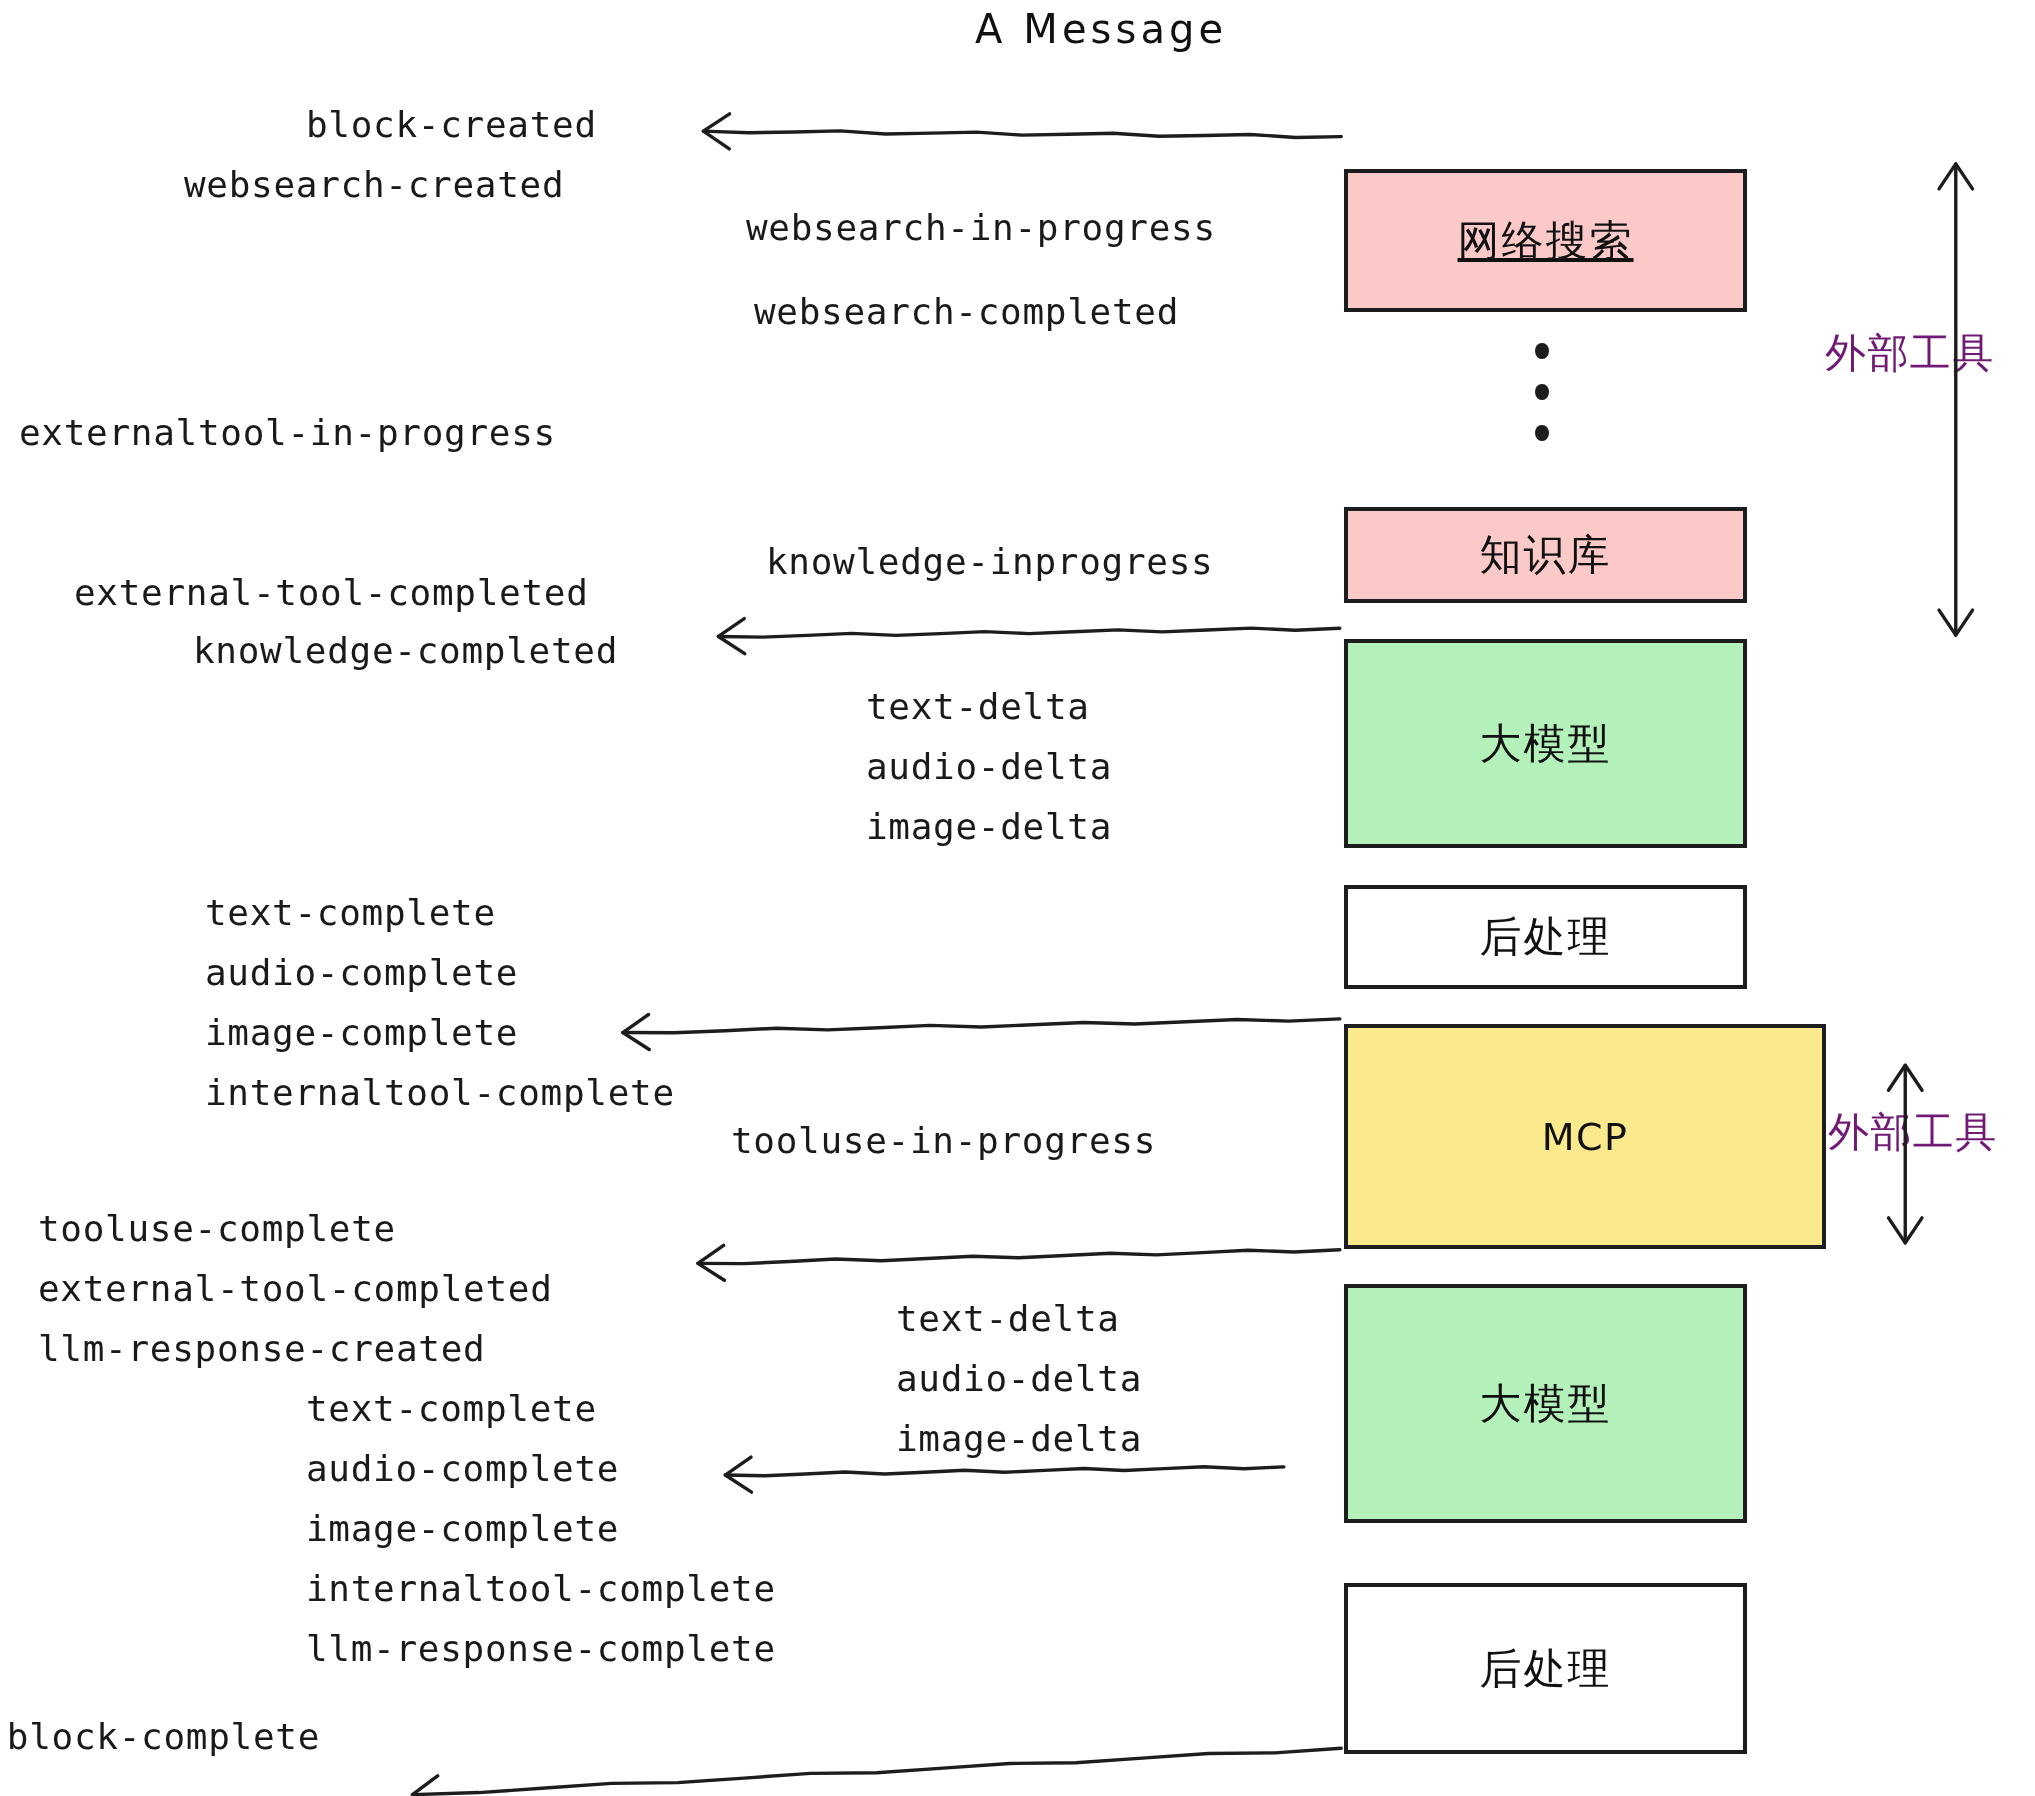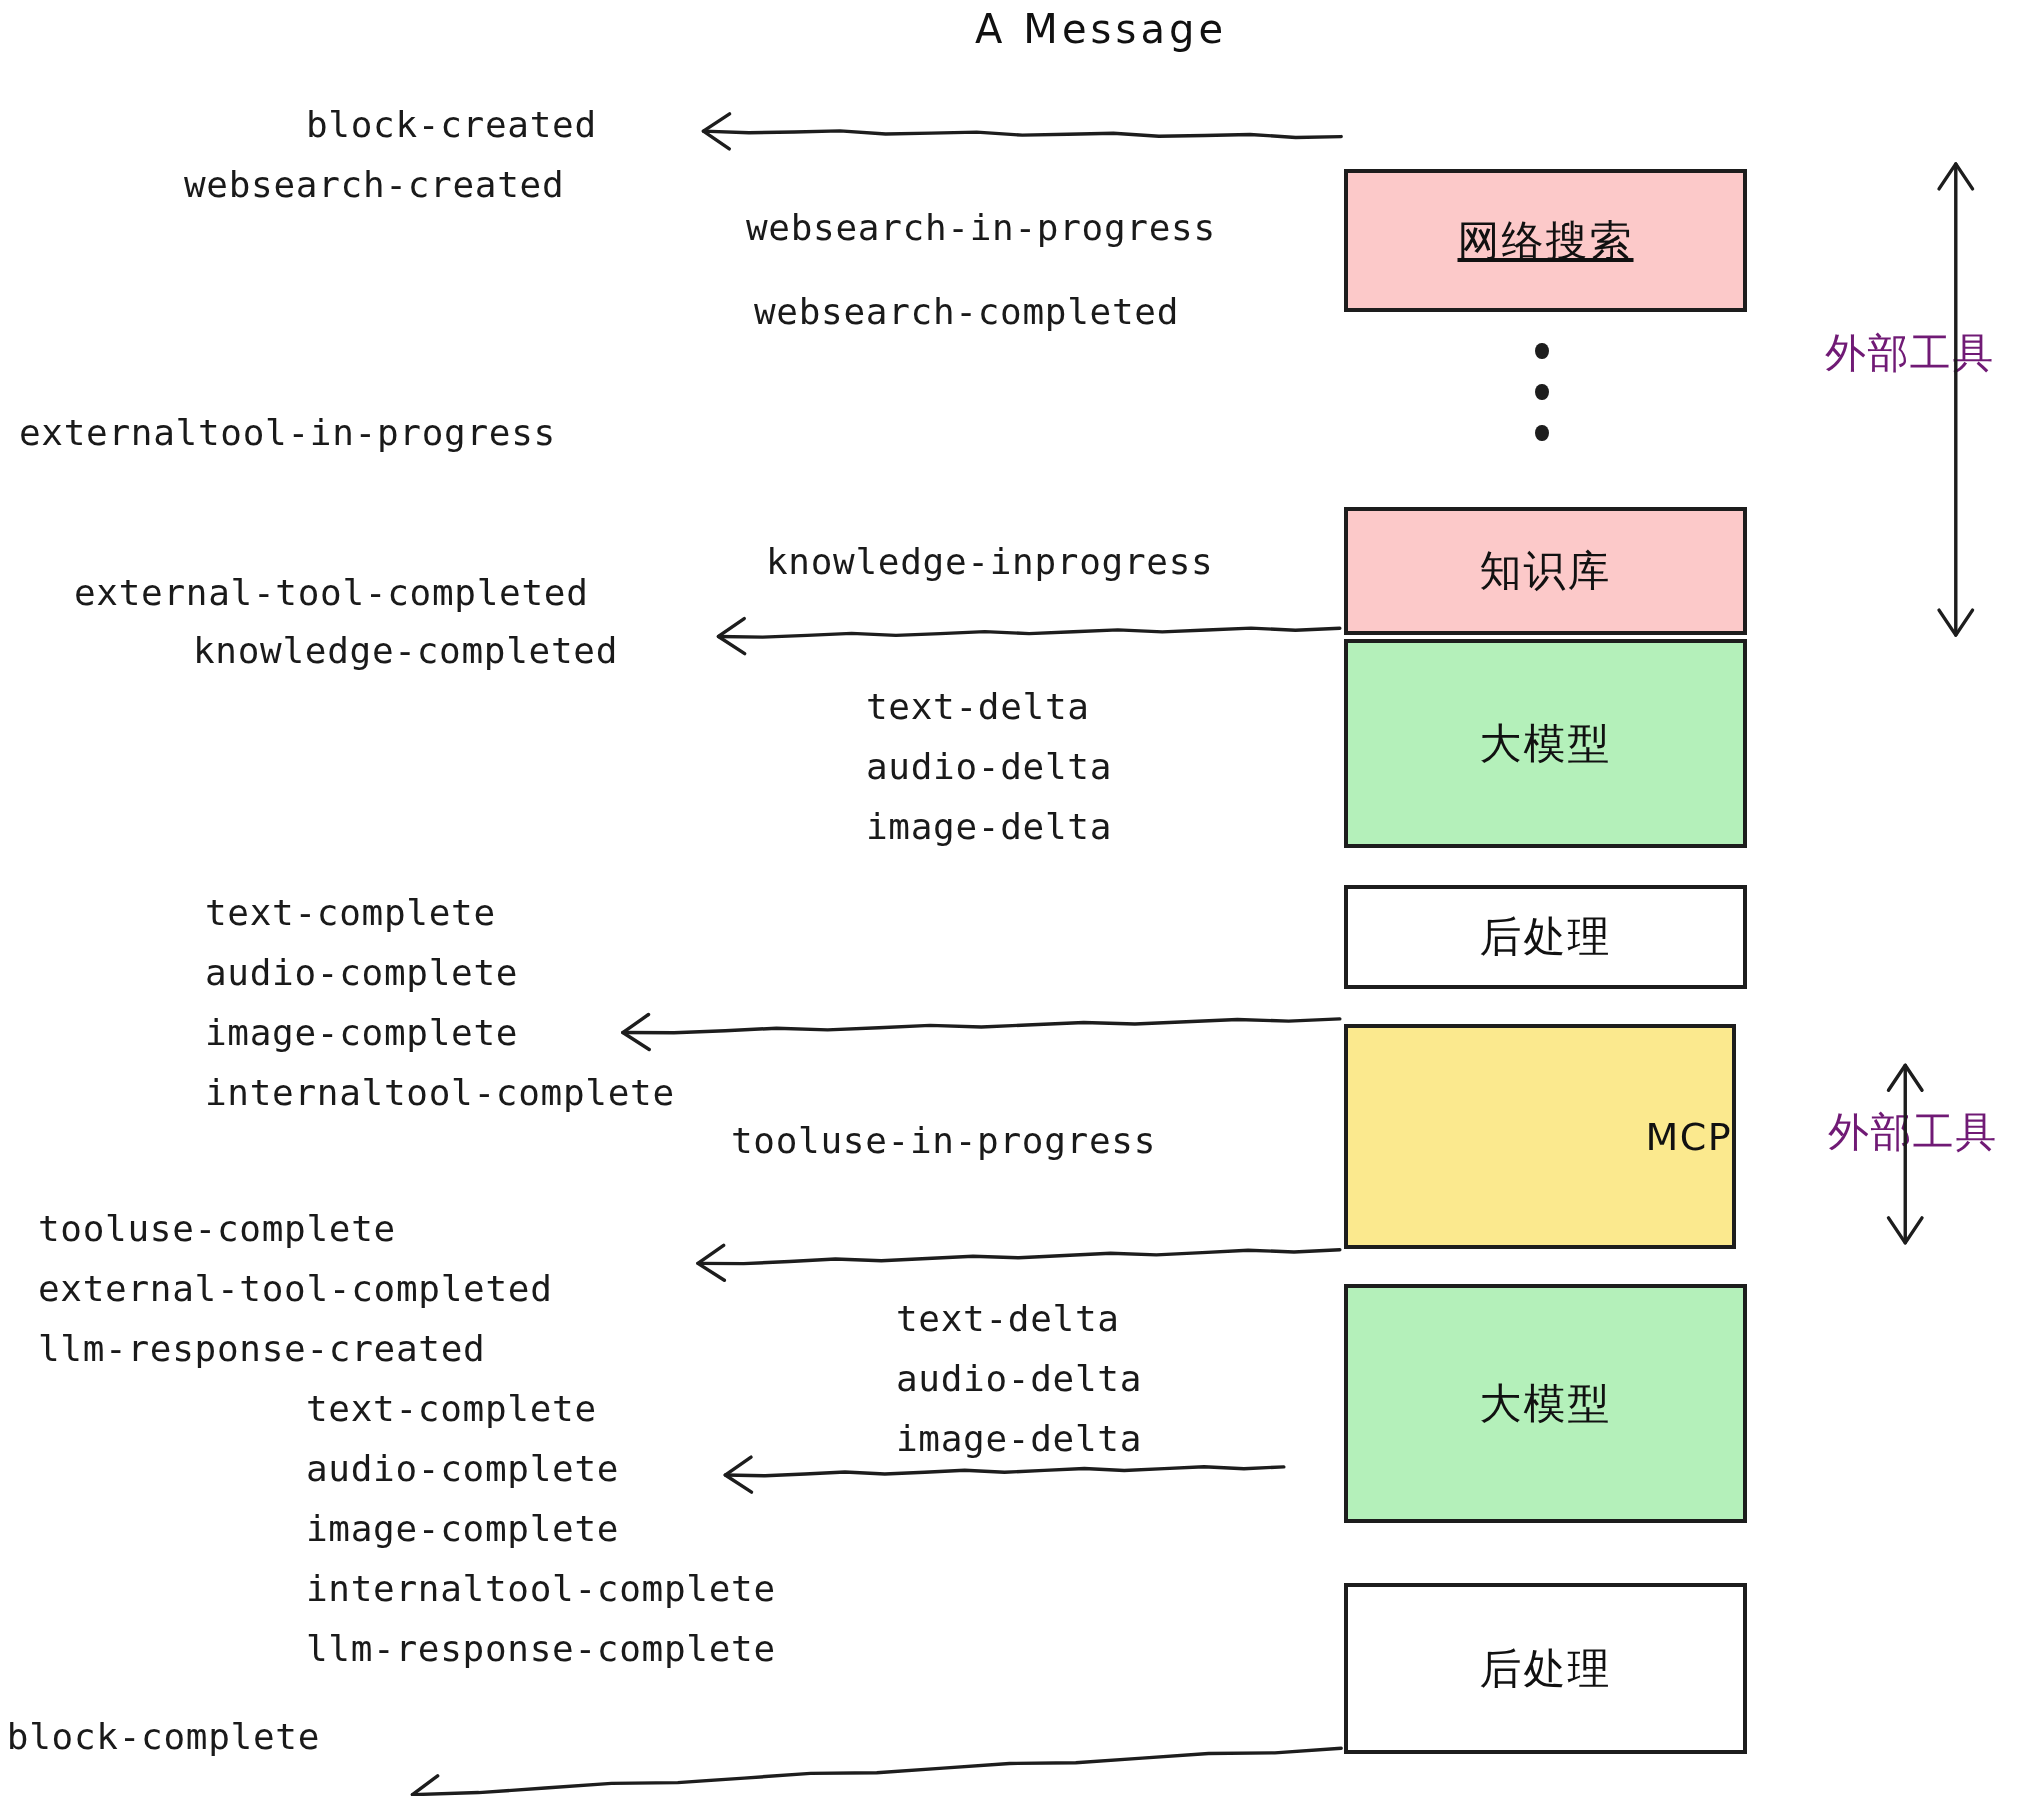--- a/index.html
+++ b/index.html
@@ -85,30 +85,30 @@
 </head>
 <body>
 
 <div id="stage">
 
   <div class="title" style="left:975px; top:5.5px;">A Message</div>
 
   <div class="box" id="box-websearch" style="left: 1344px; top: 169px; width: 403px; height: 143px; background: rgb(252, 201, 201); border-color: rgb(29, 29, 29); text-decoration: underline;">
     <span class="boxlabel">网络搜索</span>
   </div>
-  <div class="box" id="box-knowledge" style="left: 1344px; top: 507px; width: 403px; height: 128px; background: rgb(252, 201, 201); border-color: rgb(29, 29, 29);">
+  <div class="box" id="box-knowledge" style="left: 1344px; top: 507px; width: 403px; height: 96px; background: rgb(252, 201, 201); border-color: rgb(29, 29, 29);">
     <span class="boxlabel">知识库</span>
   </div>
   <div class="box" id="box-llm-top" style="left: 1344px; top: 639px; width: 403px; height: 209px; background: rgb(180, 240, 186); border-color: rgb(29, 29, 29);">
     <span class="boxlabel">大模型</span>
   </div>
   <div class="box" id="box-post-top" style="left: 1344px; top: 885px; width: 403px; height: 104px; background: rgb(255, 255, 255); border-color: rgb(29, 29, 29);">
     <span class="boxlabel">后处理</span>
   </div>
-  <div class="box mcp" id="box-mcp" style="left: 1344px; top: 1024px; width: 392px; height: 225px; background: rgb(251, 233, 142); border-color: rgb(29, 29, 29); justify-content: flex-end;">
+  <div class="box mcp" id="box-mcp" style="left: 1344px; top: 1024px; width: 482px; height: 225px; background: rgb(251, 233, 142); border-color: rgb(29, 29, 29);">
     <span class="boxlabel">MCP</span>
   </div>
   <div class="box" id="box-llm-bottom" style="left: 1344px; top: 1284px; width: 403px; height: 239px; background: rgb(180, 240, 186); border-color: rgb(29, 29, 29);">
     <span class="boxlabel">大模型</span>
   </div>
   <div class="box" id="box-post-bottom" style="left: 1344px; top: 1583px; width: 403px; height: 171px; background: rgb(255, 255, 255); border-color: rgb(29, 29, 29);">
     <span class="boxlabel">后处理</span>
   </div>
 
   <div class="sidelabel" id="side-0" style="left: 1825px; top: 326px;">外部工具</div>

